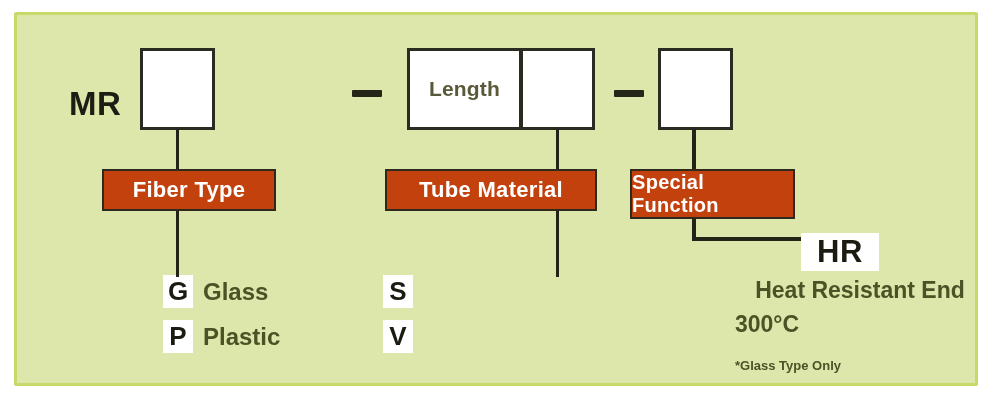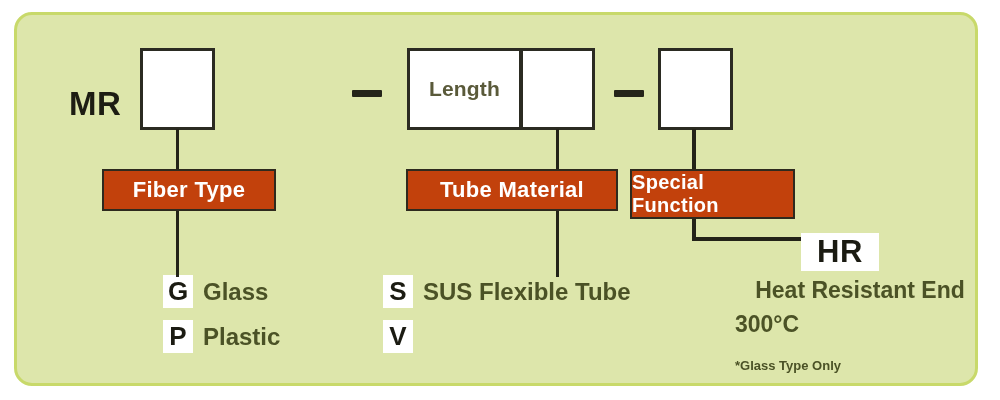--- a/index.html
+++ b/index.html
@@ -17,21 +17,21 @@
   
   #panel {
     position: absolute;
     left: 14px;
     top: 12px;
     width: 964px;
     height: 374px;
     box-sizing: border-box;
     background: #dde6ab;
     border: 3px solid #c8d96a;
-    border-radius: 18px;
+    border-radius: 2px;
     padding-left: 40px;
   }
 
   
   .codebox {
     position: absolute;
     box-sizing: border-box;
     background: #ffffff;
     border: 3px solid #2b2b22;
     display: flex;
@@ -198,36 +198,35 @@
 
   <div class="vline" style="left:159px; top:114px; height:148px;"></div>
 
   <div class="vline" style="left:539px; top:114px; height:148px;"></div>
 
   <div class="vline thick" style="left:675px; top:114px; height:111px;"></div>
   <div class="hline thick" style="left:675px; top:222px; width:115px;"></div>
 
   <div class="plaque" style="left:85px; top:154px; width:174px; height:42px;">Fiber Type</div>
 
-  <div class="plaque" style="left:389px; top:154px; width:212px; height:42px;">Tube Material</div>
+  <div class="plaque" style="left:368px; top:154px; width:212px; height:42px;">Tube Material</div>
 
   <div class="plaque" style="left:613px; top:154px; width:165px; height:50px; font-size:20px;">Special Function</div>
 
   <div class="legend-row" style="left:146px; top:260px;">
     <div class="letterbox">G</div>
     <div class="legend-text">Glass</div>
   </div>
   <div class="legend-row" style="left:146px; top:305px;">
     <div class="letterbox">P</div>
     <div class="legend-text">Plastic</div>
   </div>
 
   <div class="legend-row" style="left:366px; top:260px;">
     <div class="letterbox">S</div>
-    <div class="legend-text">SUS Flexible Tube</div>
   </div>
   <div class="legend-row" style="left:366px; top:305px;">
     <div class="letterbox">V</div>
   </div>
 
   <div id="hr-box">HR</div>
   <div id="hr-title">Heat Resistant End</div>
   <div id="hr-sub">
     <span id="hr-temp">300°C</span>
     <span id="hr-note">*Glass Type Only</span>

